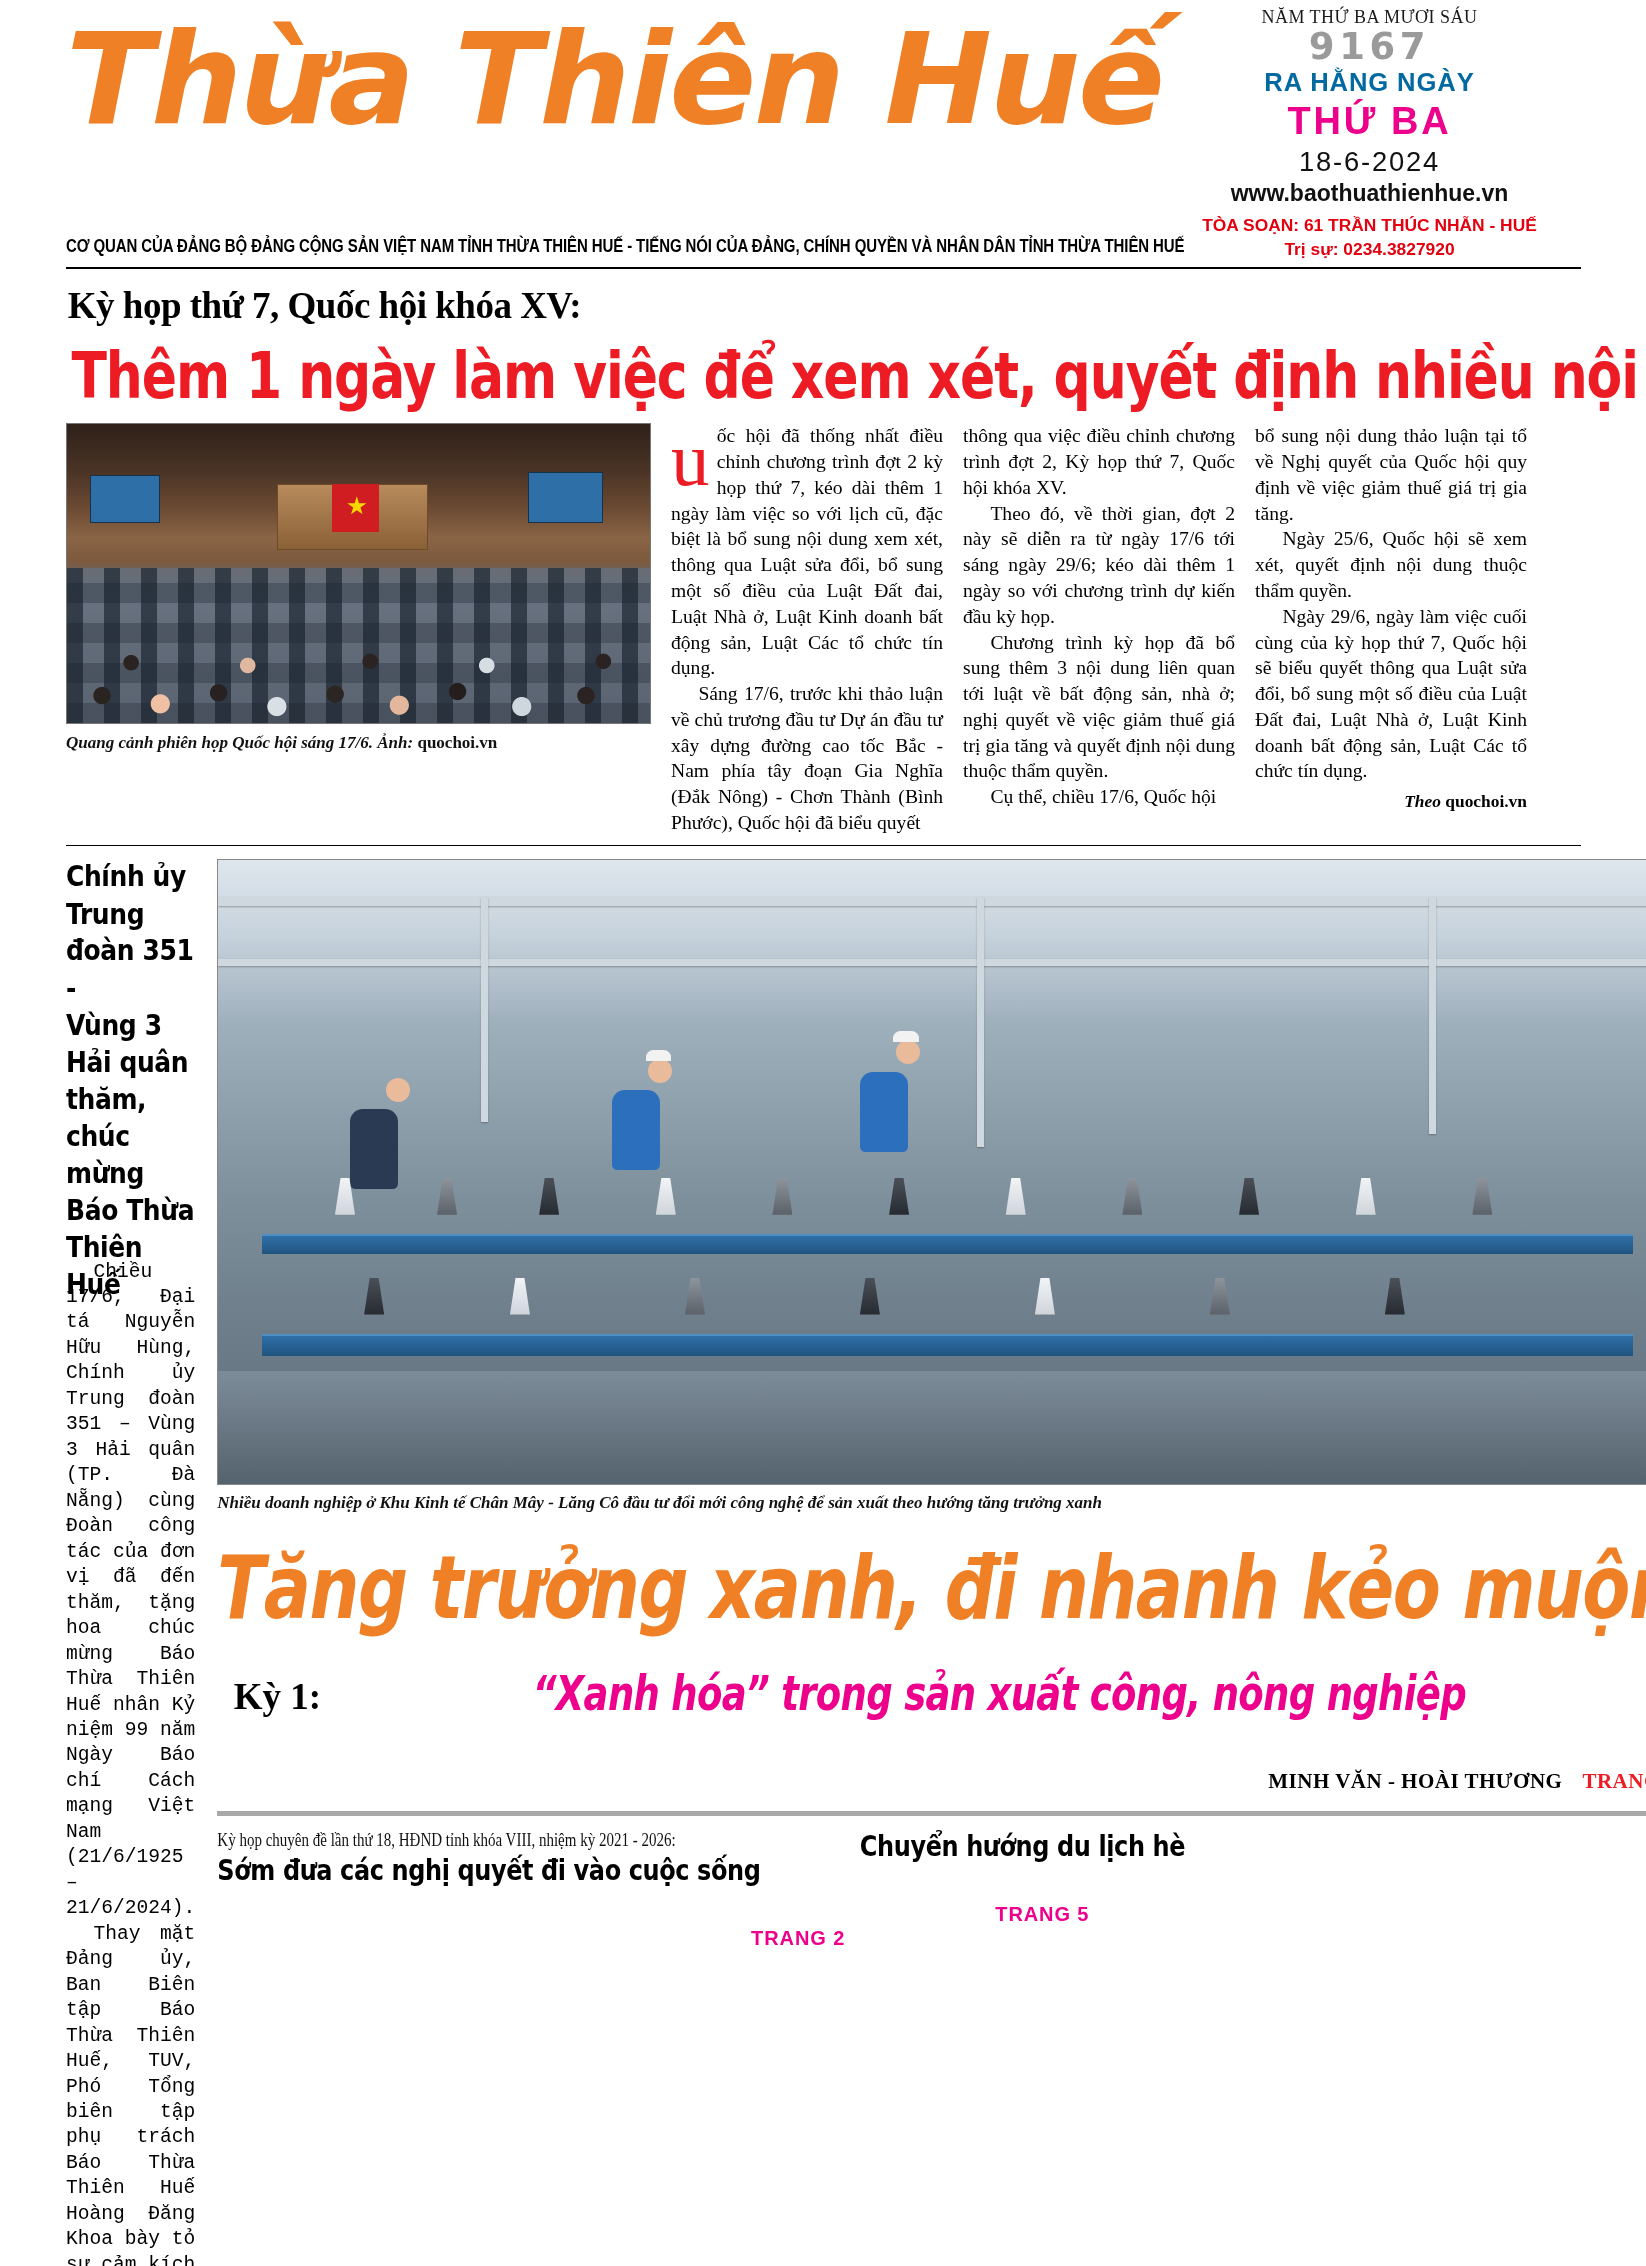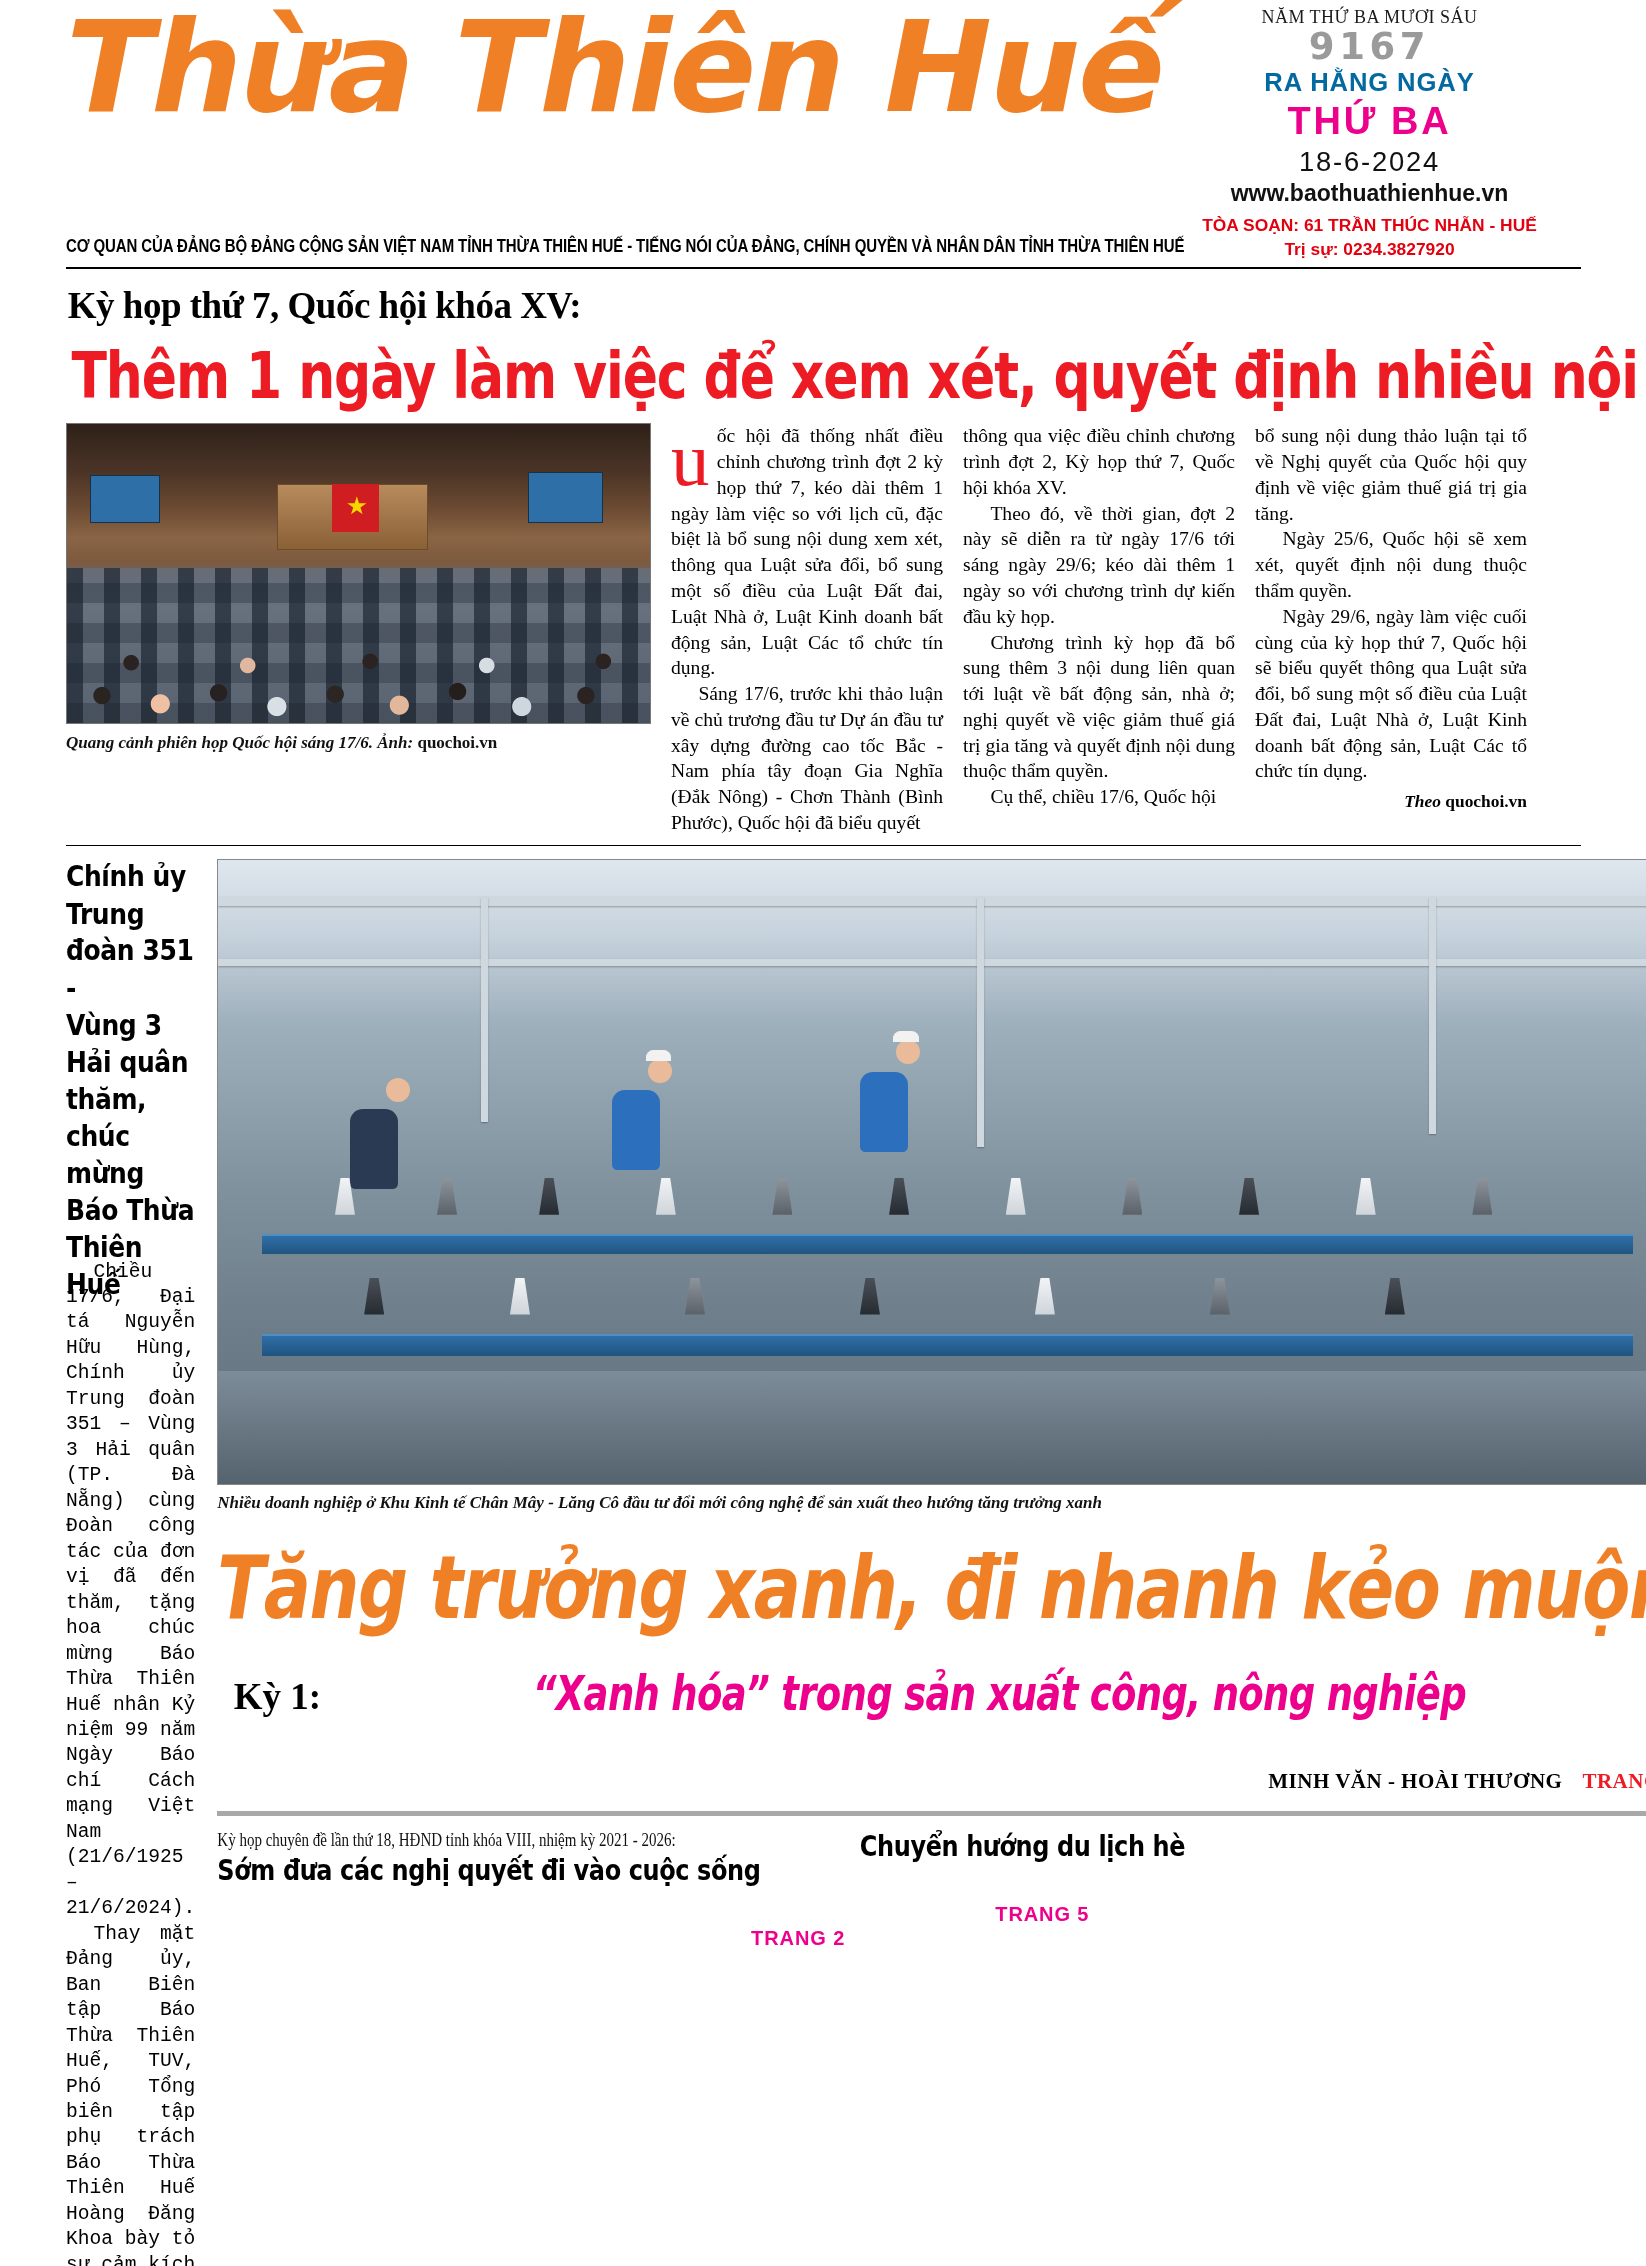--- a/index.html
+++ b/index.html
@@ -21,21 +21,21 @@
   
   .masthead {
     position: relative;
     height: 239px;
     display: flex;
     align-items: flex-start;
   }
   .masthead-left {
     position: relative;
     width: 1092px;
-    padding-top: 5px;
+    padding-top: 17px;
   }
   .paper-title {
     font-family: "DejaVu Sans", sans-serif;
     font-weight: bold;
     font-style: italic;
     font-size: 126px;
     line-height: 1.0;
     color: #F08026;
     letter-spacing: -2.7px;
     white-space: nowrap;

